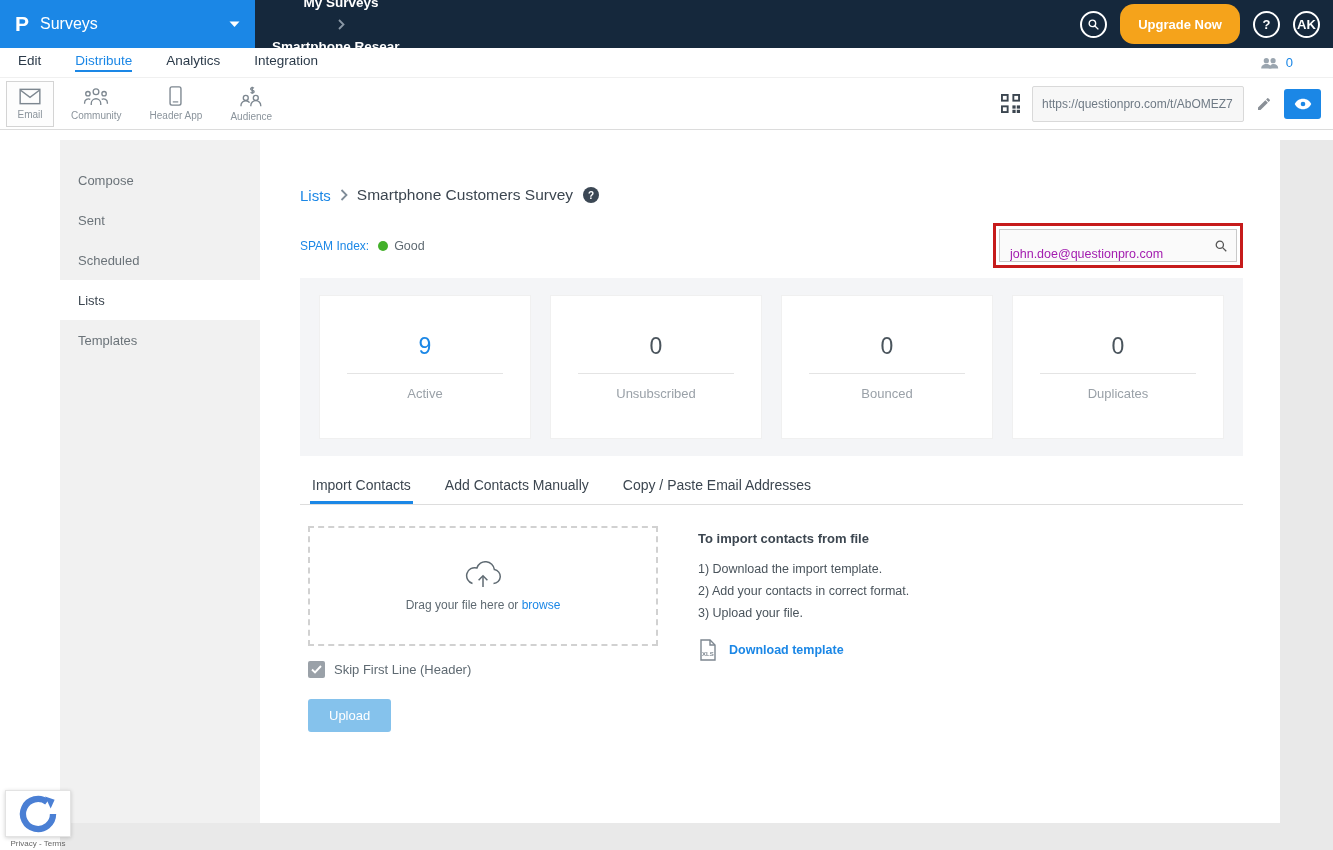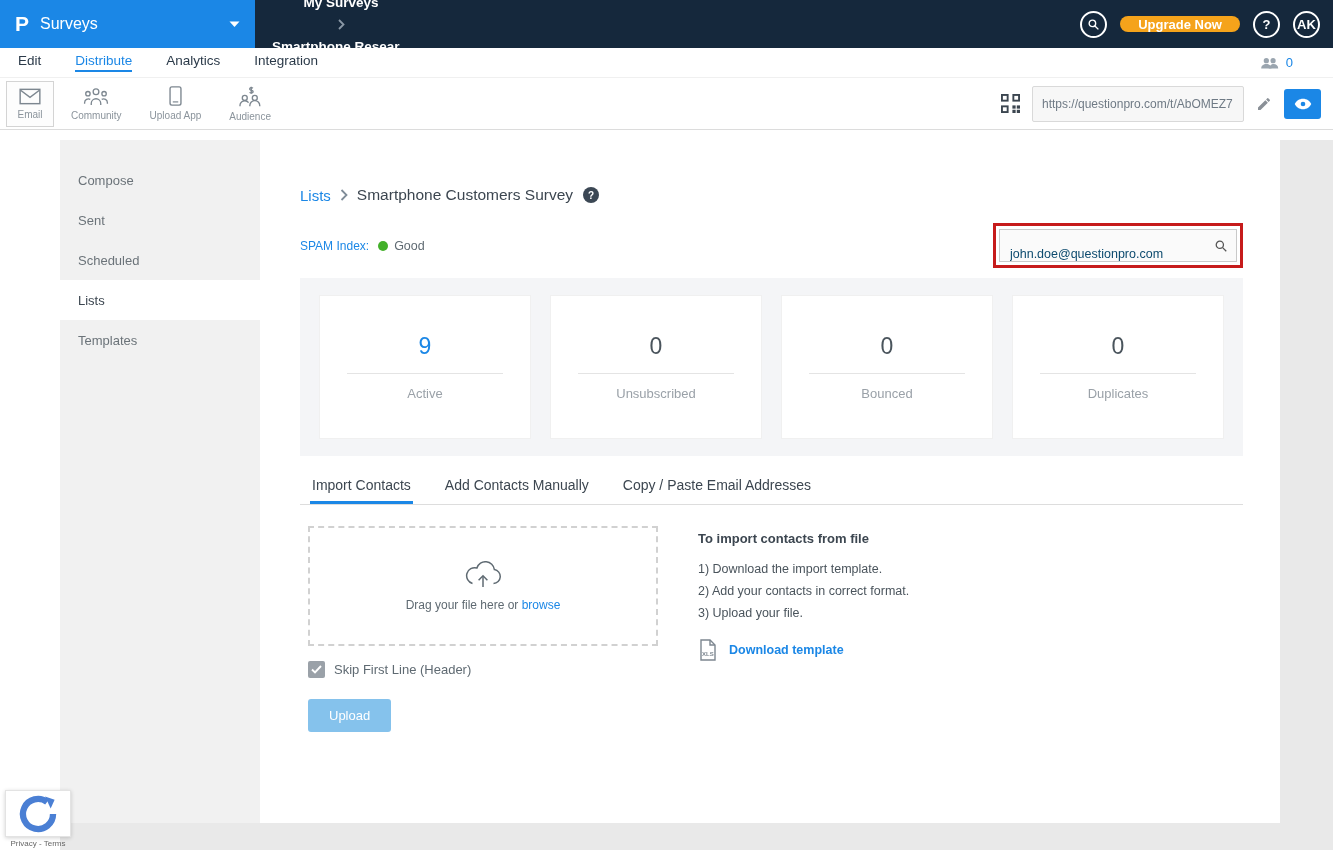--- a/index.html
+++ b/index.html
@@ -9,21 +9,21 @@
 
   
   .topbar { height:48px; background:#15283c; display:flex; align-items:center; }
   .brand { width:255px; height:48px; background:#1b87e6; display:flex; align-items:center; padding:0 15px; color:#fff; cursor:pointer; }
   .brand .logo { font-size:21px; font-weight:bold; margin-right:11px; }
   .brand .name { font-size:16px; }
   .brand .caret { margin-left:auto; }
   .top-crumb { display:flex; align-items:center; gap:9px; margin-left:17px; color:#fff; font-size:13.5px; font-weight:bold;flex-direction:column; }
   .topbar-right { margin-left:auto; display:flex; align-items:center; gap:13px; padding-right:13px; }
   .circle-btn { width:27px; height:27px; border-radius:50%; border:2px solid #fff; display:flex; align-items:center; justify-content:center; color:#fff; font-weight:bold; font-size:13px; cursor:pointer; background:transparent; font-family:inherit; flex:0 0 auto; }
-  .upgrade { height:16px; border:none; border-radius:14px; background:#f5a31b; color:#fff; font-weight:bold; font-size:13px; padding:0 18px; font-family:inherit; cursor:pointer; }
+  .upgrade { height:40px; border:none; border-radius:14px; background:#f5a31b; color:#fff; font-weight:bold; font-size:13px; padding:0 18px; font-family:inherit; cursor:pointer; }
 
   
   .nav { height:30px; background:#fff; display:flex; align-items:center; padding:0 18px; border-bottom:1px solid #f0f0f0; }
   .nav-tab { font-size:13.5px; color:#2b3a49; margin-right:34px; cursor:pointer; padding-bottom:2px; border-bottom:2px solid transparent; }
   .nav-tab.active { color:#1b87e6; border-bottom-color:#1b87e6; }
   .nav-right { margin-left:auto; display:flex; align-items:center; gap:7px; padding-right:22px; }
   .collab-count { color:#1b87e6; font-size:13px; }
 
   
   .toolbar { height:52px; border-bottom:1px solid #dcdcdc; display:flex; align-items:center; padding:0 12px 0 6px; background:#fff; }
@@ -56,21 +56,21 @@
   .page-crumb .current { color:#3c4650; font-size:15.5px; }
   .help-dot { width:16px; height:16px; border-radius:50%; background:#3b4754; color:#fff; font-size:10px; font-weight:bold; display:flex; align-items:center; justify-content:center; cursor:pointer; margin-left:1px; }
 
   
   .spam-row { margin-top:18px; display:flex; align-items:center; height:47px; }
   .spam-label { font-size:12px; color:#1b87e6; margin-right:9px; }
   .green-dot { width:10px; height:10px; border-radius:50%; background:#43b02a; margin-right:6px; }
   .spam-value { font-size:12.5px; color:#5f6a72; }
   .search-annotation { margin-left:auto; border:3px solid #c61b1b; padding:3px; }
   .contact-search { position:relative; }
-  .contact-search input { width:238px; height:33px; background:#fafafa; border:1px solid #c9c9c9; font-size:12.5px; color:#0c4a6e; padding:16px 30px 0 10px; font-family:inherit; }
+  .contact-search input { width:238px; height:33px; background:#fafafa; border:1px solid #c9c9c9; font-size:12.5px; color:#a21caf; padding:16px 30px 0 10px; font-family:inherit; }
   .contact-search .mag { position:absolute; right:9px; top:10px; cursor:pointer; }
 
   
   .stats-band { margin-top:9px; background:#f4f5f7; padding:17px 19px; display:flex; gap:19px; height:178px; }
   .stat-card { flex:1; background:#fff; border:1px solid #f0f0f0; display:flex; flex-direction:column; align-items:center; padding-top:37px; cursor:pointer; }
   .stat-value { font-size:23px; color:#4a545c; }
   .stat-card.accent .stat-value { color:#1b87e6; }
   .stat-divider { width:74%; border-top:1px solid #e4e4e4; margin:13px 0 12px; }
   .stat-label { font-size:13px; color:#9aa1a8; }
 
@@ -177,21 +177,21 @@
     </span>
     <span class="label">Community</span>
   </div>
   <div class="channel">
     <span>
       <svg width="13" height="20" viewBox="0 0 14 22">
           <rect x="1" y="1" width="12" height="20" rx="2" fill="none" stroke="#7d8790" stroke-width="1.5"></rect>
           <line x1="4" y1="17.5" x2="10" y2="17.5" stroke="#7d8790" stroke-width="1.3"></line>
         </svg>
     </span>
-    <span class="label">Upload App</span>
+    <span class="label">Header App</span>
   </div>
   <div class="channel">
     <span>
       <svg width="25" height="21" viewBox="0 0 26 22" fill="none" stroke="#7d8790" stroke-width="1.4">
           <path d="M15.5 2.3c-.7-.8-2.6-.9-3.2.2-.6 1 .3 1.8 1.6 2 1.4.2 2.1 1 1.7 2s-2.8 1.1-3.6.2"></path>
           <line x1="13.8" y1="0.8" x2="13.8" y2="7.8"></line>
           <circle cx="7" cy="12.5" r="2.6"></circle>
           <circle cx="17.5" cy="12.5" r="2.6"></circle>
           <path d="M2 21.3v-.8a5 5 0 0 1 9-3"></path>
           <path d="M12.3 21.3v-.8a5.2 5.2 0 0 1 10.4 0v.8"></path>

